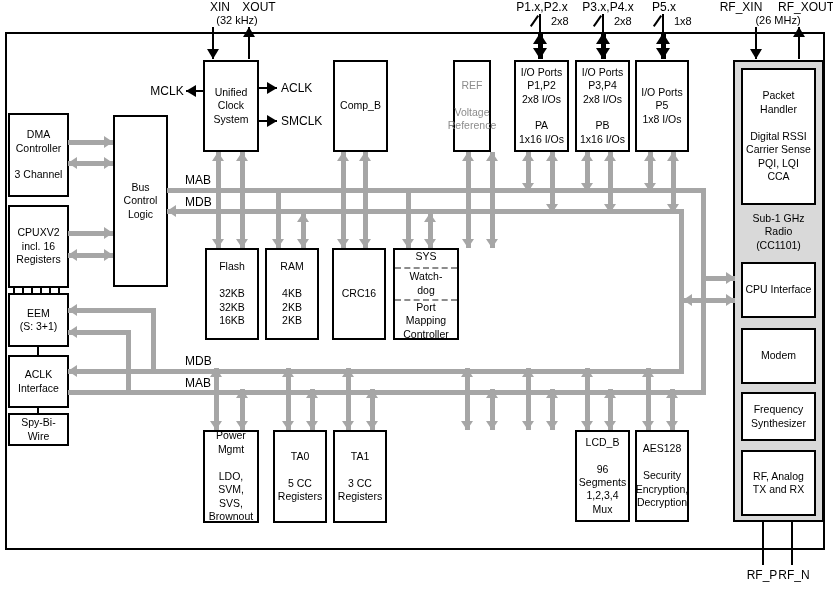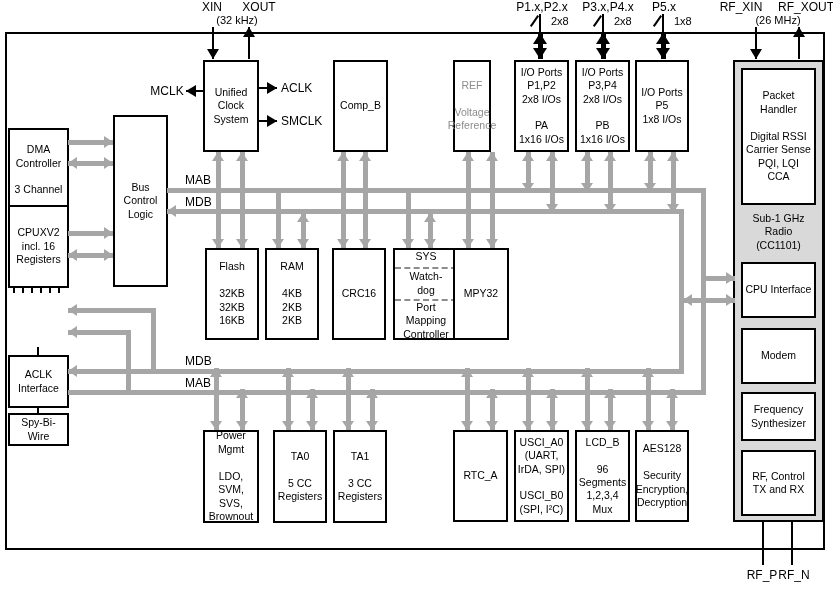--- a/index.html
+++ b/index.html
@@ -67,89 +67,83 @@
 2KB</div>
   <div class="blk" style="left:332px;top:248px;width:54px;height:92px">CRC16</div>
   <div class="blk syswrap" style="left:393px;top:248px;width:66px;height:92px">
     <div class="sys-sec dash" style="flex:0 0 22px">SYS</div>
     <div class="sys-sec dash" style="flex:0 0 32px">Watch-
 dog</div>
     <div class="sys-sec" style="flex:1">Port
 Mapping
 Controller</div>
   </div>
-  <div class="blk" style="left:453px;top:248px;width:56px;height:92px">MPY32</div>
 
   <div class="blk" style="left:203px;top:430px;width:56px;height:93px">Power
 Mgmt
 
 LDO,
 SVM, SVS,
 Brownout</div>
   <div class="blk" style="left:273px;top:430px;width:54px;height:93px">TA0
 
 5 CC
 Registers</div>
   <div class="blk" style="left:333px;top:430px;width:54px;height:93px">TA1
 
 3 CC
 Registers</div>
-  <div class="blk" style="left:453px;top:430px;width:55px;height:92px">RTC_A</div>
-  <div class="blk" style="left:514px;top:430px;width:55px;height:92px">USCI_A0
-(UART,
-IrDA, SPI)
-
-USCI_B0
-(SPI, I²C)</div>
   <div class="blk" style="left:575px;top:430px;width:55px;height:92px">LCD_B
 
 96
 Segments
 1,2,3,4
 Mux</div>
   <div class="blk" style="left:635px;top:430px;width:54px;height:92px">AES128
 
 Security
 Encryption,
 Decryption</div>
 
-  <div class="blk" style="left:8px;top:128px;width:61px;height:84px">DMA
+  <div class="blk" style="left:8px;top:113px;width:61px;height:84px">DMA
 Controller
 
 3 Channel</div>
   <div class="blk" style="left:113px;top:115px;width:55px;height:172px">Bus
 Control
 Logic</div>
   <div class="blk" style="left:8px;top:205px;width:61px;height:83px">CPUXV2
 incl. 16
 Registers</div>
+  <div class="blk" style="left:8px;top:293px;width:61px;height:54px">EEM
+(S: 3+1)</div>
   <div class="blk" style="left:8px;top:355px;width:61px;height:53px">ACLK
 Interface</div>
   <div class="blk" style="left:8px;top:413px;width:61px;height:33px">Spy-Bi-
 Wire</div>
   <div class="hatch"></div>
 
   <div class="blk" style="left:741px;top:68px;width:75px;height:137px">Packet
 Handler
 
 Digital RSSI
 Carrier Sense
 PQI, LQI
 CCA</div>
   <div class="blk noborder" style="left:736px;top:210px;width:85px;height:44px">Sub-1 GHz
 Radio
 (CC1101)</div>
   <div class="blk" style="left:741px;top:328px;width:75px;height:56px">Modem</div>
   <div class="blk" style="left:741px;top:262px;width:75px;height:56px">CPU Interface</div>
   <div class="blk" style="left:741px;top:392px;width:75px;height:49px">Frequency
 Synthesizer</div>
-  <div class="blk" style="left:741px;top:450px;width:75px;height:66px">RF, Control
+  <div class="blk" style="left:741px;top:450px;width:75px;height:66px">RF, Analog
 TX and RX</div>
 
-  <div class="lbl ctr" style="left:212px;top:1px">XIN</div>
+  <div class="lbl ctr" style="left:220px;top:1px">XIN</div>
   <div class="lbl ctr" style="left:259px;top:1px">XOUT</div>
   <div class="lbl ctr sm" style="left:237px;top:14px">(32 kHz)</div>
   <div class="lbl ctr" style="left:542px;top:1px">P1.x,P2.x</div>
   <div class="lbl sm" style="left:551px;top:15px">2x8</div>
   <div class="lbl ctr" style="left:608px;top:1px">P3.x,P4.x</div>
   <div class="lbl sm" style="left:614px;top:15px">2x8</div>
   <div class="lbl ctr" style="left:664px;top:1px">P5.x</div>
   <div class="lbl sm" style="left:674px;top:15px">1x8</div>
   <div class="lbl ctr" style="left:741px;top:1px">RF_XIN</div>
   <div class="lbl ctr" style="left:806px;top:1px">RF_XOUT</div>

